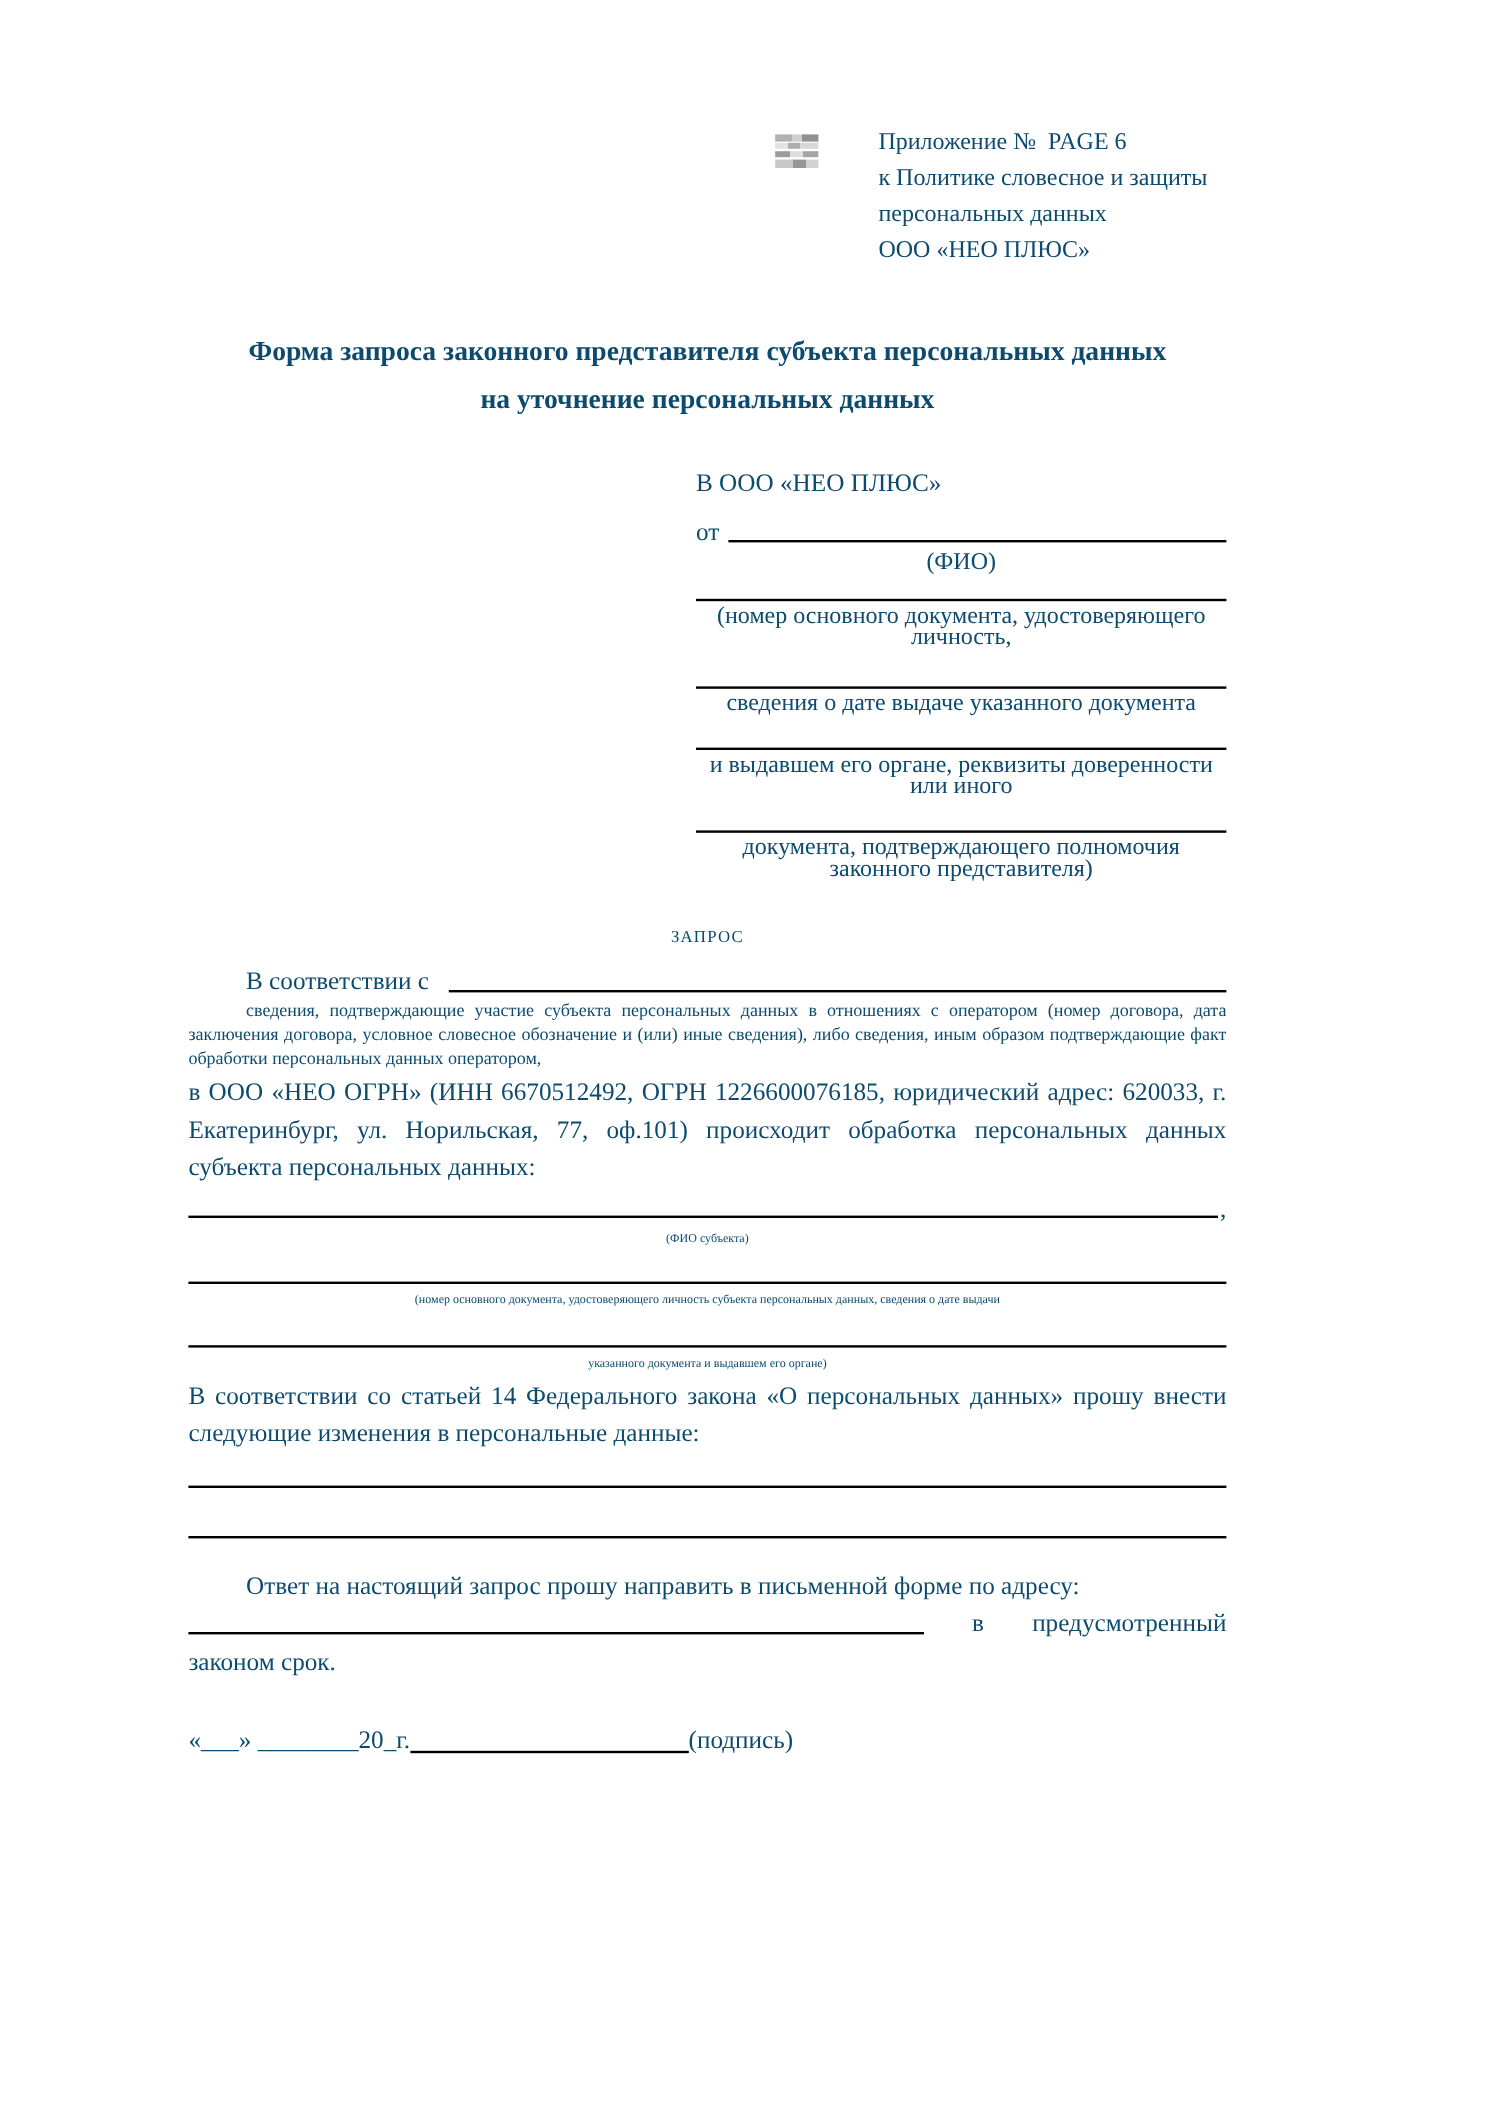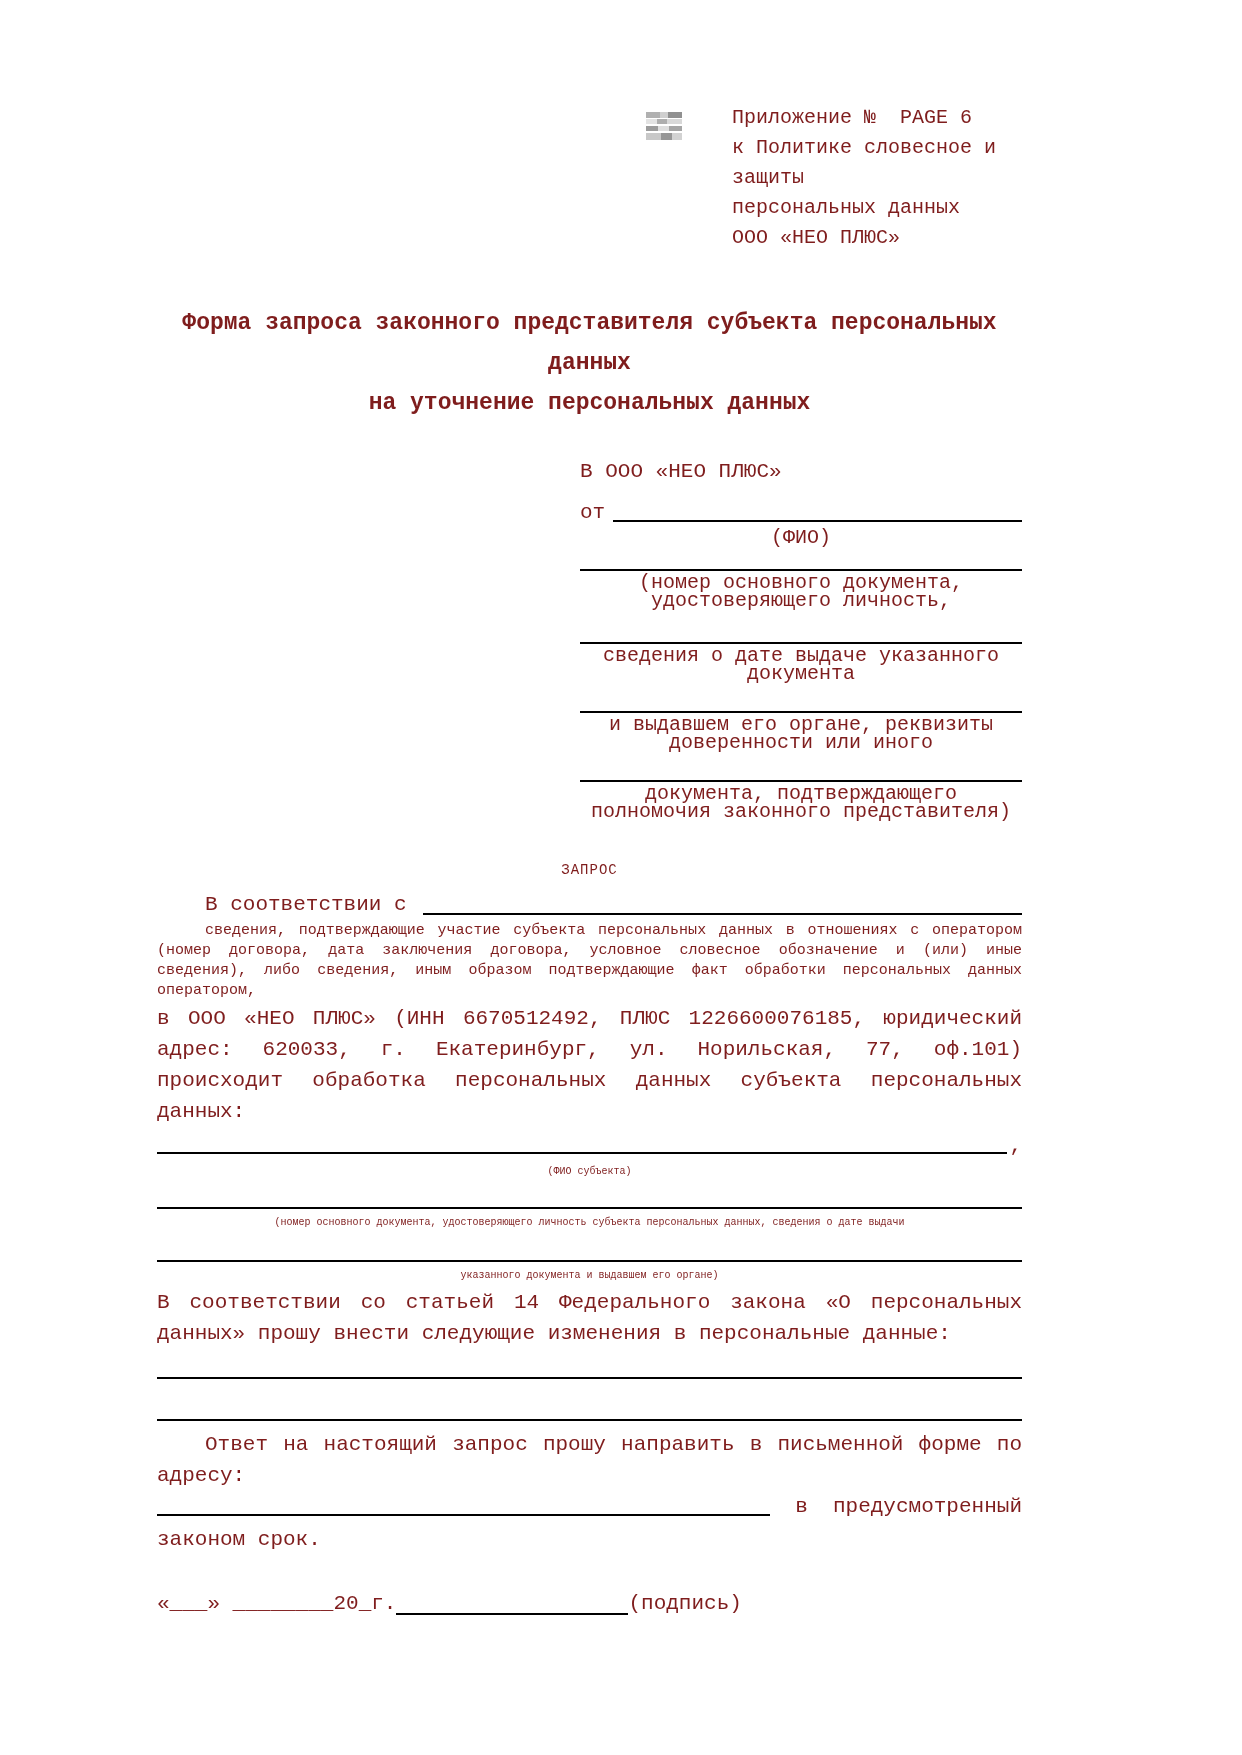--- a/index.html
+++ b/index.html
@@ -1,21 +1,21 @@
 <!DOCTYPE html>
 <html><head>
 <meta charset="utf-8">
 <style>
   html,body { margin:0; padding:0; background:#ffffff; }
   .page {
     position:relative;
     width:1242px; height:1755px;
     background:#ffffff;
-    color:#7f1d1d;
-    font-family:Liberation Mono, monospace;
+    color:#0c4a6e;
+    font-family:Liberation Serif, serif;
     overflow:hidden;
   }
   .content { position:absolute; left:157px; top:0; width:865px; }
 
   
   .artifact {
     position:absolute; left:646px; top:112px; width:36px; height:28px;
     background:
       linear-gradient(90deg,#b0b0b0 0 38%,#cfcfcf 38% 62%,#909090 62% 100%) 0 0/100% 6px no-repeat,
       linear-gradient(90deg,#e3e3e3 0 30%,#aeaeae 30% 58%,#d8d8d8 58% 100%) 0 7px/100% 5px no-repeat,
@@ -101,40 +101,40 @@
 
     <div class="zapros">ЗАПРОС</div>
 
     <div class="intro-row">
       <span class="lbl">В соответствии с</span>
       <span class="hline"></span>
     </div>
 
     <p class="footnote">сведения, подтверждающие участие субъекта персональных данных в отношениях с оператором (номер договора, дата заключения договора, условное словесное обозначение и (или) иные сведения), либо сведения, иным образом подтверждающие факт обработки персональных данных оператором,</p>
 
-    <p class="body-par">в ООО «НЕО ПЛЮС» (ИНН 6670512492, ПЛЮС 1226600076185, юридический адрес: 620033, г. Екатеринбург, ул. Норильская, 77, оф.101) происходит обработка персональных данных субъекта персональных данных:</p>
+    <p class="body-par">в ООО «НЕО ОГРН» (ИНН 6670512492, ОГРН 1226600076185, юридический адрес: 620033, г. Екатеринбург, ул. Норильская, 77, оф.101) происходит обработка персональных данных субъекта персональных данных:</p>
 
     <div class="subject-row">
       <span class="hline"></span>
       <span class="comma">,</span>
     </div>
     <div class="caption-wide">(ФИО субъекта)</div>
 
     <div class="rule mt26"></div>
     <div class="caption-wide">(номер основного документа, удостоверяющего личность субъекта персональных данных, сведения о дате выдачи</div>
 
     <div class="rule mt28"></div>
     <div class="caption-wide">указанного документа и выдавшем его органе)</div>
 
     <p class="body-par">В соответствии со статьей 14 Федерального закона «О персональных данных» прошу внести следующие изменения в персональные данные:</p>
 
     <div class="rule mt28"></div>
     <div class="rule mt40"></div>
 
-    <p class="body-par indent" style="margin-top:8px;">Ответ на настоящий запрос прошу направить в письменной форме по адресу:</p>
+    <p class="body-par indent" style="margin-top:24px;">Ответ на настоящий запрос прошу направить в письменной форме по адресу:</p>
 
     <div class="reply-row">
       <span class="hline-fixed"></span>
       <span>в</span>
       <span>предусмотренный</span>
     </div>
 
     <p class="body-par">законом срок.</p>
 
     <div class="sign-row">

